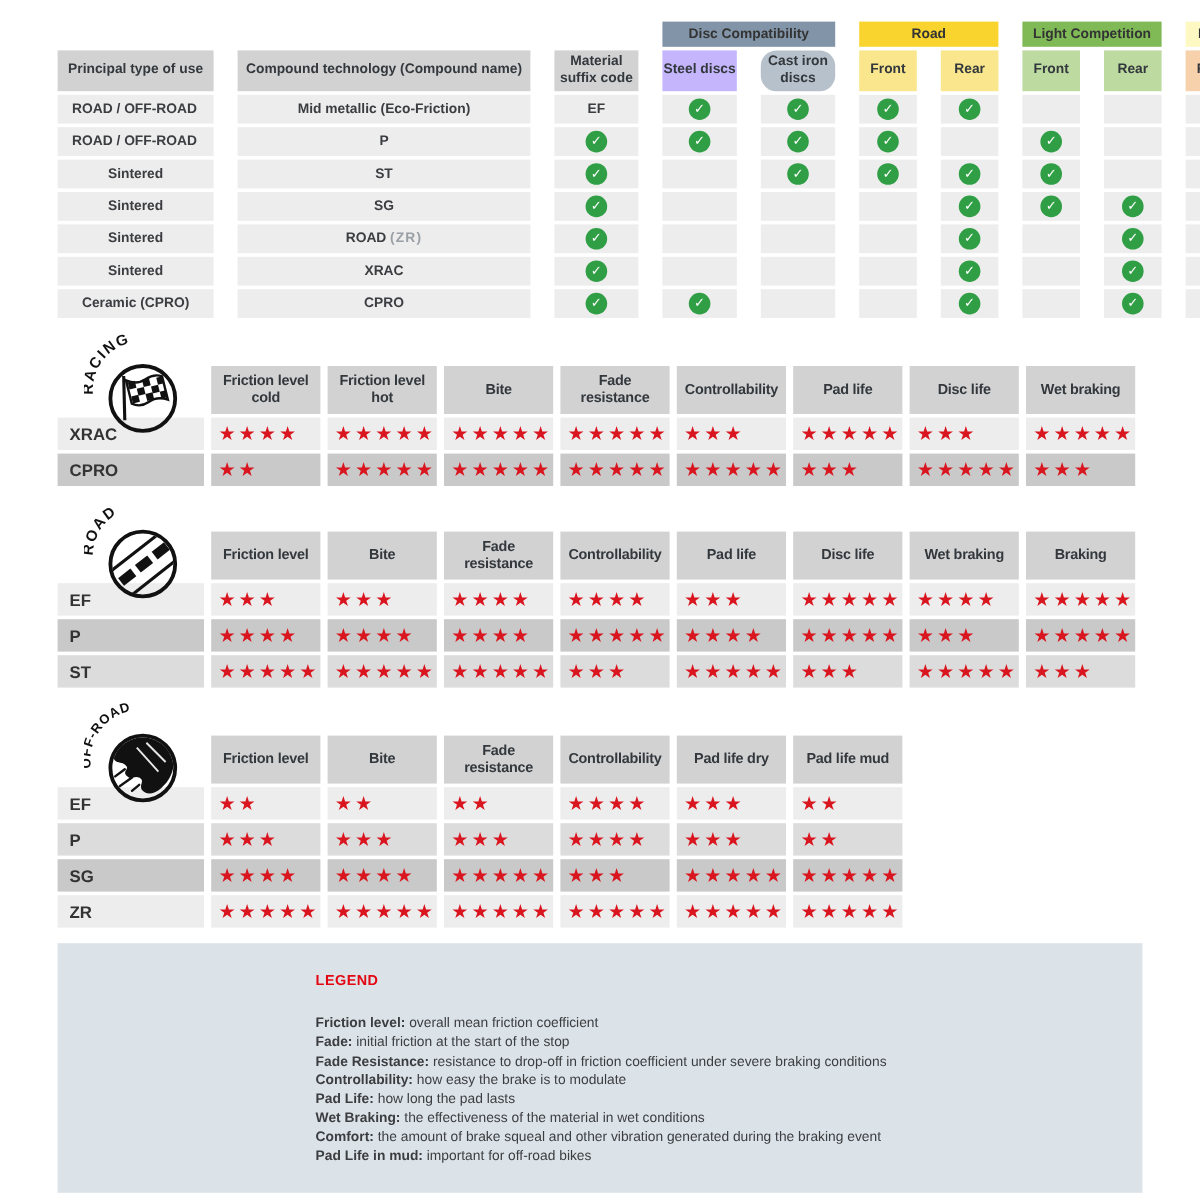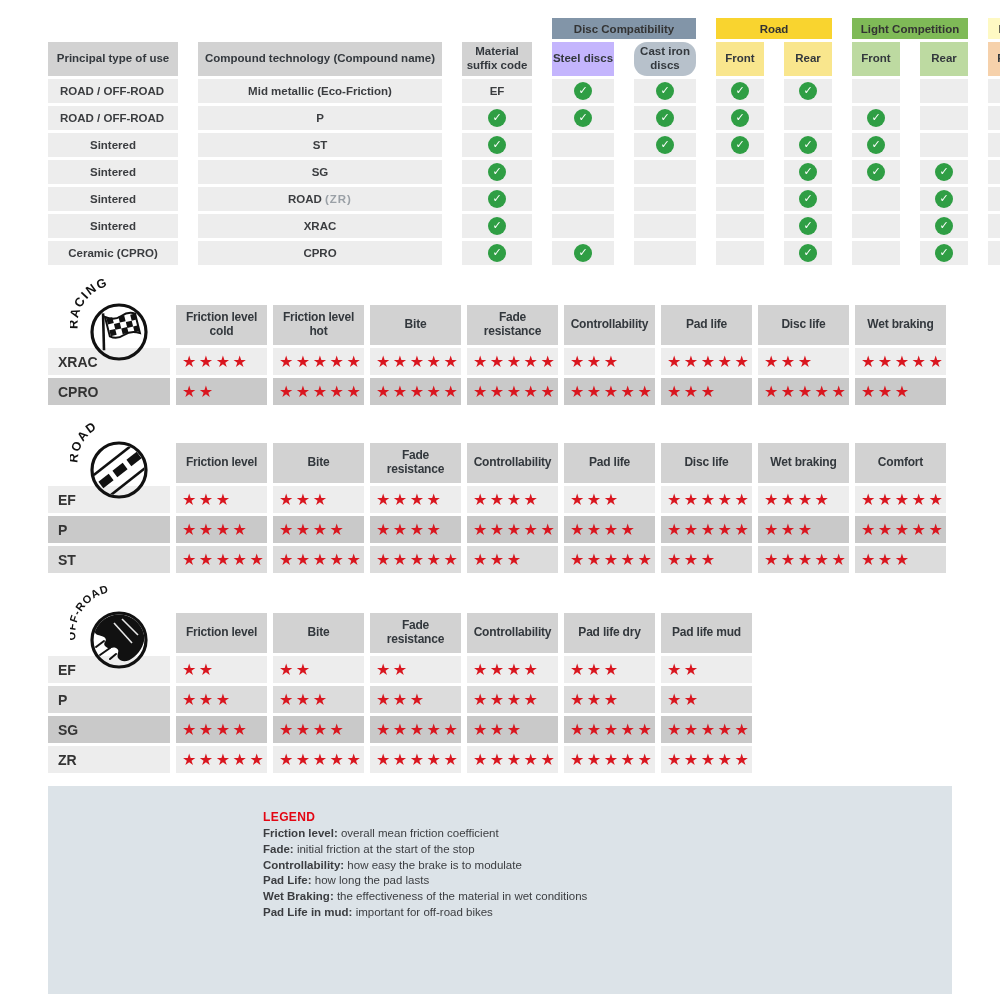--- a/index.html
+++ b/index.html
@@ -41,21 +41,21 @@
   .shade-dark{background:#c9c9c9;}
   .icon-wrap{position:absolute;left:22px;top:-28px;width:92px;height:92px;}
   .icon-wrap svg{display:block;}
   .arc-label{font-weight:700;font-size:12.5px;letter-spacing:1.5px;fill:#111;
              font-family:"Liberation Sans","DejaVu Sans",sans-serif;}
   .arc-label-long{font-size:11px;letter-spacing:0.8px;}
 
   
   .legend{margin-top:13px;background:#dce3e8;height:208px;box-sizing:border-box;
           padding:24px 20px 0 215px;}
-  .legend-title{color:#e30613;font-weight:700;font-size:12px;letter-spacing:.4px;margin-bottom:2px;}
+  .legend-title{color:#e30613;font-weight:700;font-size:12px;letter-spacing:.4px;margin-bottom:22px;}
   .lg-line{font-size:11.5px;line-height:15.8px;color:#3b3d40;}
   .lg-term{font-weight:700;}
 </style>
 </head>
 <body>
 
 <div class="page">
 
   <section>
     <div class="compat-grid" id="compat-grid">
@@ -338,21 +338,21 @@
     </div>
     <div class="rt-grid" id="grid-road" style="grid-template-columns: 122px repeat(8, 91px);">
         <div class="rt-iconcell"></div>
         <div class="rt-head">Friction level</div>
         <div class="rt-head">Bite</div>
         <div class="rt-head">Fade resistance</div>
         <div class="rt-head">Controllability</div>
         <div class="rt-head">Pad life</div>
         <div class="rt-head">Disc life</div>
         <div class="rt-head">Wet braking</div>
-        <div class="rt-head">Comfort</div>
+        <div class="rt-head">Braking</div>
         <div class="rt-label shade-light">EF</div>
         <div class="rt-cell shade-light">
           <span class="stars">★★★</span>
         </div>
         <div class="rt-cell shade-light">
           <span class="stars">★★★</span>
         </div>
         <div class="rt-cell shade-light">
           <span class="stars">★★★★</span>
         </div>
@@ -534,20 +534,22 @@
           <span class="stars">★★★★★</span>
         </div>
       </div>
   </section>
 
   <section class="legend">
     <div class="legend-title">LEGEND</div>
     <div id="legend-entries">
         <div class="lg-line"><span class="lg-term">Friction level: </span><span>overall mean friction coefficient</span></div>
         <div class="lg-line"><span class="lg-term">Fade: </span><span>initial friction at the start of the stop</span></div>
+        <div class="lg-line"><span class="lg-term">Fade Resistance: </span><span>resistance to drop-off in friction coefficient under severe braking conditions</span></div>
         <div class="lg-line"><span class="lg-term">Controllability: </span><span>how easy the brake is to modulate</span></div>
         <div class="lg-line"><span class="lg-term">Pad Life: </span><span>how long the pad lasts</span></div>
         <div class="lg-line"><span class="lg-term">Wet Braking: </span><span>the effectiveness of the material in wet conditions</span></div>
+        <div class="lg-line"><span class="lg-term">Comfort: </span><span>the amount of brake squeal and other vibration generated during the braking event</span></div>
         <div class="lg-line"><span class="lg-term">Pad Life in mud: </span><span>important for off-road bikes</span></div>
       </div>
   </section>
 
 </div>
 
 </body></html>

